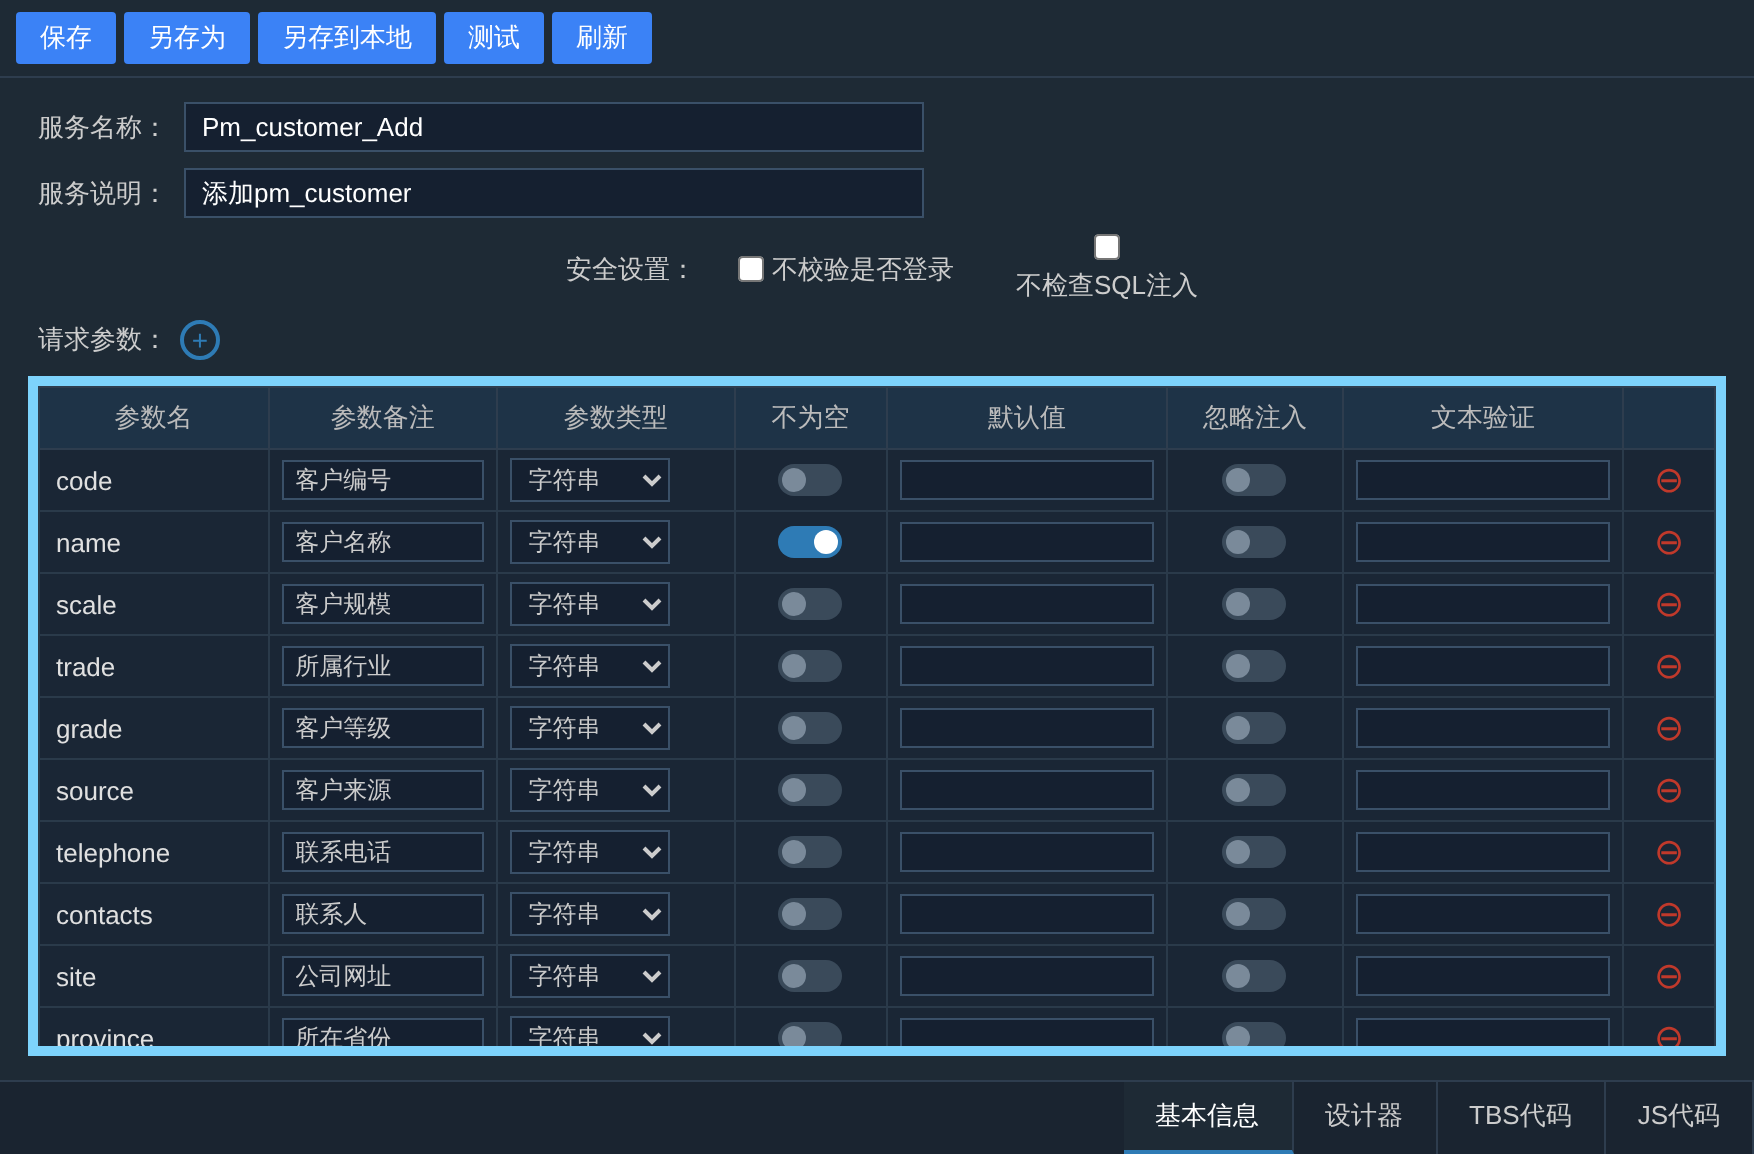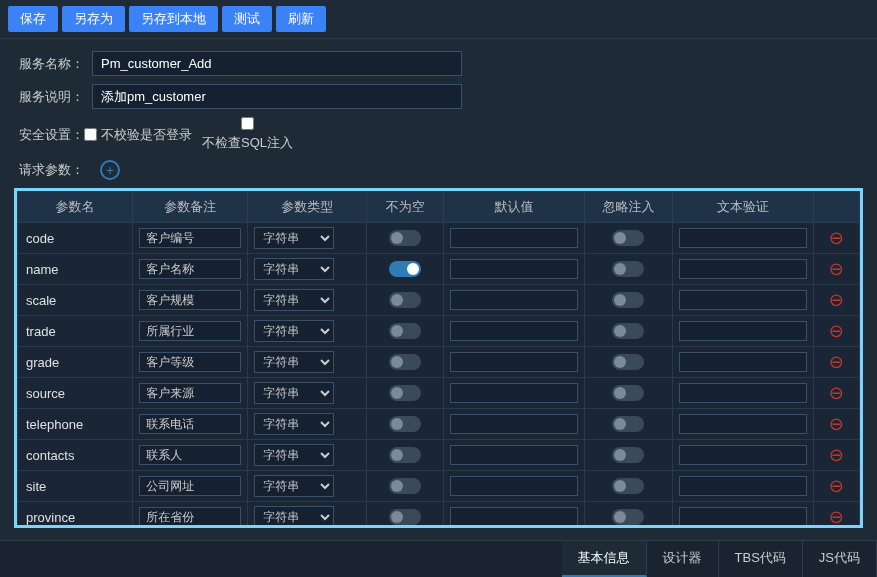--- a/index.html
+++ b/index.html
@@ -60,56 +60,57 @@
       color: #fff;
       padding: 4px 8px;
       font-size: 13px;
       width: 370px;
       outline: none;
     }
 
     .security-row {
       display: flex;
       align-items: center;
-      gap: 0;
+      gap: 21px;
+      justify-content: center;
     }
     .security-row label {
       display: flex;
       align-items: center;
       gap: 4px;
       cursor: pointer;
       color: #ccc;
     }
     .security-row input[type=checkbox] { cursor: pointer; }
 
     .params-row {
       display: flex;
       align-items: center;
-      gap: 16px;
+      gap: 6px;
     }
     .add-btn {
       width: 20px;
       height: 20px;
       border-radius: 50%;
       background: transparent;
       border: 2px solid #2e7bb5;
       color: #2e7bb5;
       font-size: 14px;
       line-height: 1;
       display: flex;
       align-items: center;
       justify-content: center;
       cursor: pointer;
     }
 
     
     .table-container {
       flex: 1;
       overflow-y: auto;
-      border: 3px solid #7dd3fc;
+      border: 5px solid #7dd3fc;
     }
     .table-container::-webkit-scrollbar { width: 8px; }
     .table-container::-webkit-scrollbar-track { background: #1e2a35; }
     .table-container::-webkit-scrollbar-thumb { background: #3a5068; border-radius: 4px; }
 
     table {
       width: 100%;
       border-collapse: collapse;
       background: #1a2635;
     }

